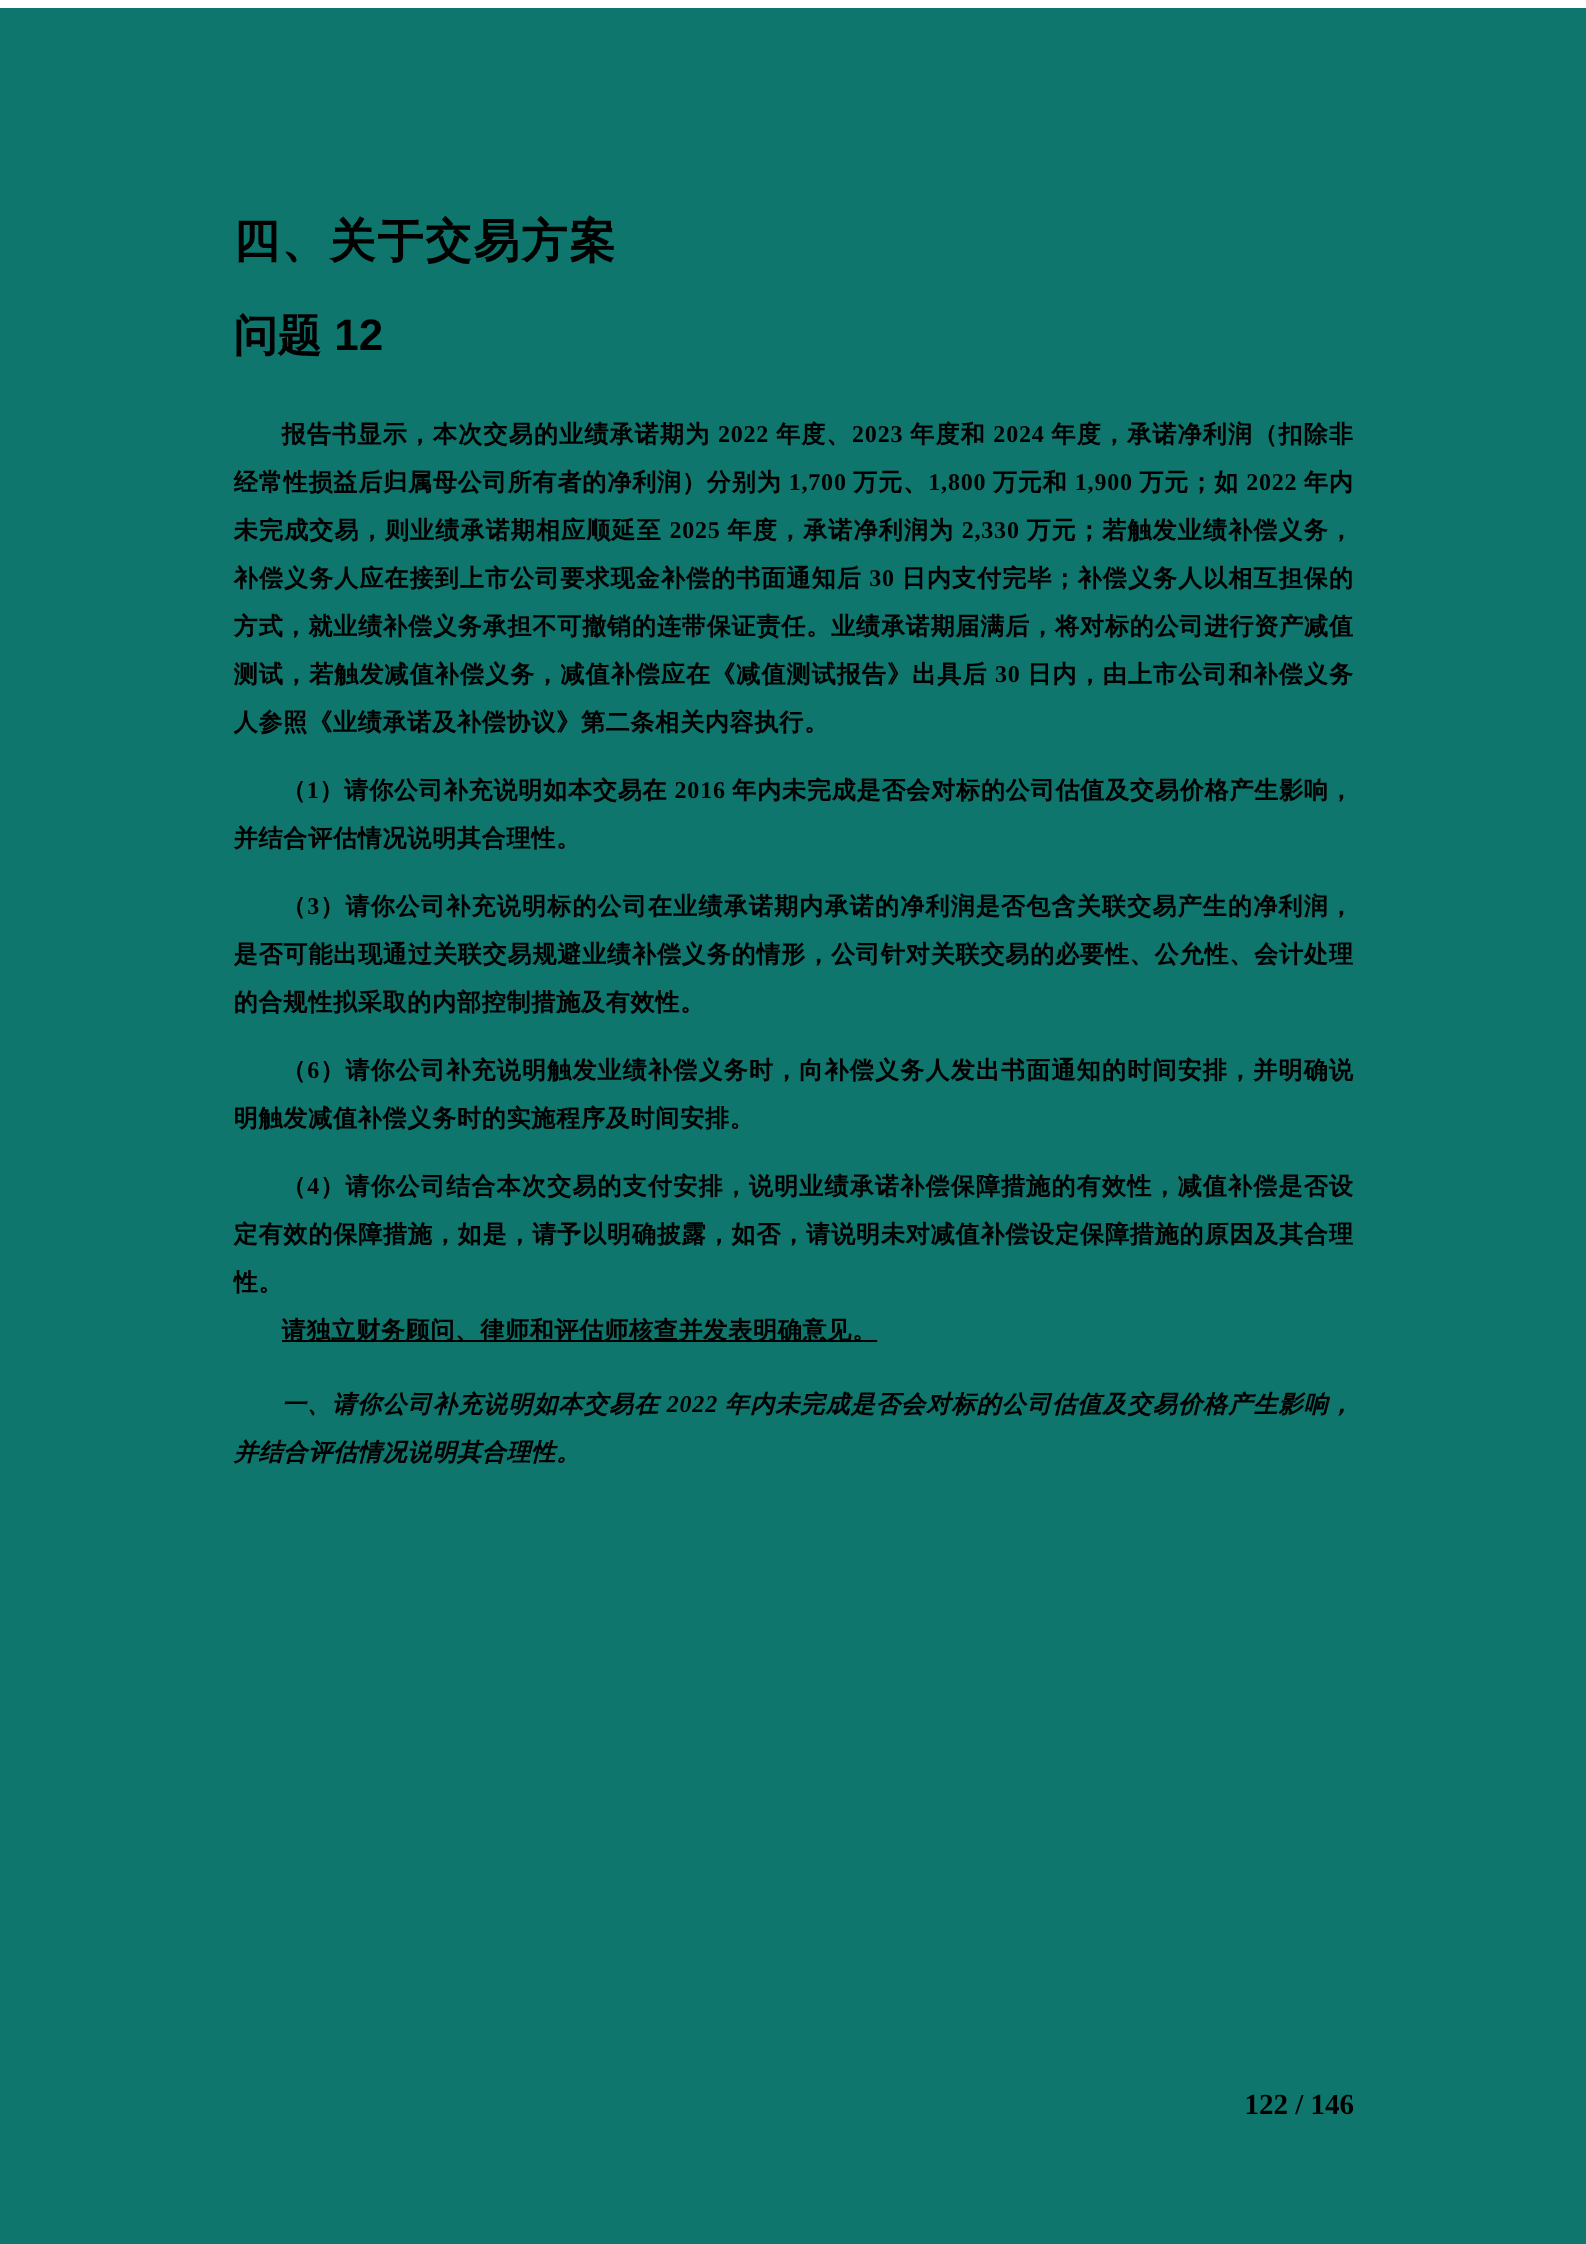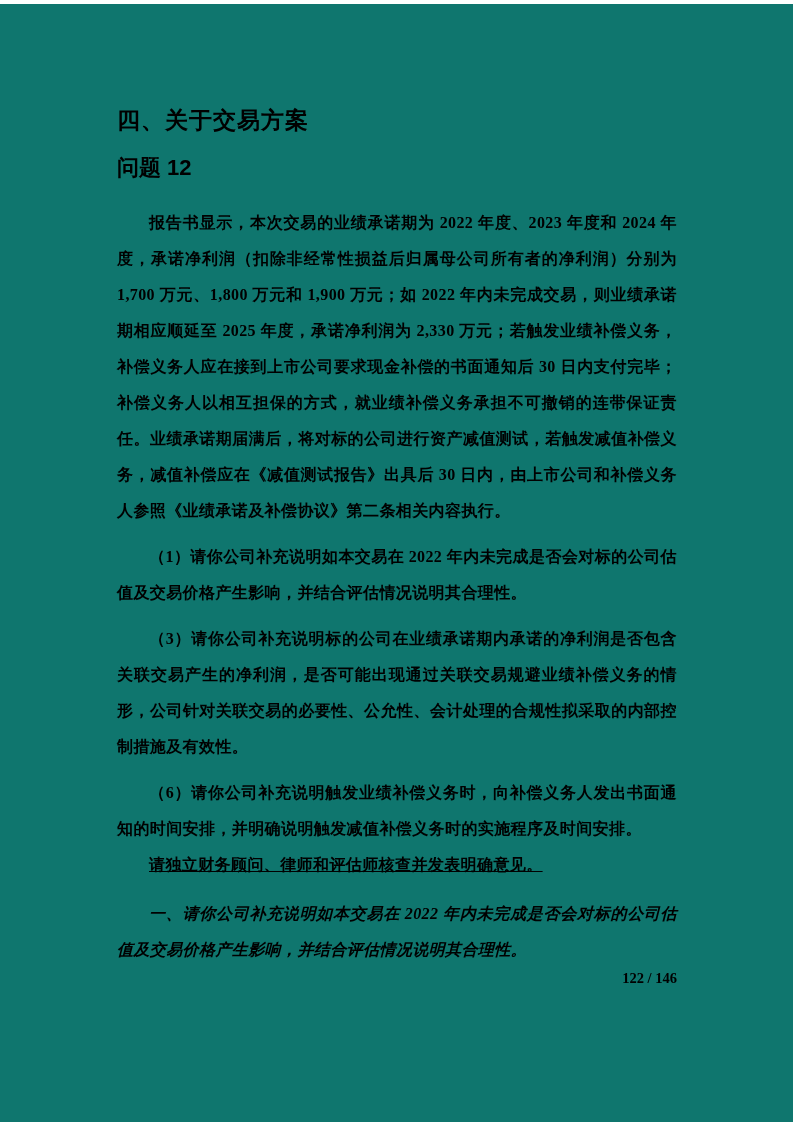--- a/index.html
+++ b/index.html
@@ -35,23 +35,23 @@
   .question-number {
     margin: 22px 0 0 0;
     font-family: "Liberation Sans", sans-serif;
     font-size: 22px;
     font-weight: bold;
     line-height: 22px;
     color: #000000;
   }
   p.body-para {
     margin: 10px 0 0 0;
-    font-size: 16px;
+    font-size: 12px;
     font-weight: bold;
-    line-height: 36px;
+    line-height: 24px;
     text-align: justify;
     text-indent: 2em;
     letter-spacing: 0.4px;
     color: #000000;
   }
   p.first-para {
     margin-top: 26px;
   }
   p.tight-para {
     margin-top: 0;
@@ -59,46 +59,47 @@
   }
   p.reply-intro {
     margin-top: 0;
   }
   p.reply-para {
     margin-top: 13px;
     font-style: italic;
   }
   .page-footer {
     position: absolute;
-    top: 966px;
+    top: 1041px;
     right: 116px;
     font-family: "Liberation Serif", serif;
     font-size: 14.5px;
     font-weight: bold;
     color: #000000;
   }
 </style>
 </head>
 <body>
 
 <div class="page">
   <div class="content">
 
     <h1 class="section-heading">四、关于交易方案</h1>
 
     <h2 class="question-number">问题 12</h2>
 
     <p class="body-para first-para">报告书显示，本次交易的业绩承诺期为 2022 年度、2023 年度和 2024 年度，承诺净利润（扣除非经常性损益后归属母公司所有者的净利润）分别为 1,700 万元、1,800 万元和 1,900 万元；如 2022 年内未完成交易，则业绩承诺期相应顺延至 2025 年度，承诺净利润为 2,330 万元；若触发业绩补偿义务，补偿义务人应在接到上市公司要求现金补偿的书面通知后 30 日内支付完毕；补偿义务人以相互担保的方式，就业绩补偿义务承担不可撤销的连带保证责任。业绩承诺期届满后，将对标的公司进行资产减值测试，若触发减值补偿义务，减值补偿应在《减值测试报告》出具后 30 日内，由上市公司和补偿义务人参照《业绩承诺及补偿协议》第二条相关内容执行。</p>
 
-    <p class="body-para">（1）请你公司补充说明如本交易在 2022 年内未完成是否会对标的公司估值及交易价格产生影响，并结合评估情况说明其合理性。</p>
+    <p class="body-para">（1）请你公司补充说明如本交易在 2016 年内未完成是否会对标的公司估值及交易价格产生影响，并结合评估情况说明其合理性。</p>
 
     <p class="body-para">（3）请你公司补充说明标的公司在业绩承诺期内承诺的净利润是否包含关联交易产生的净利润，是否可能出现通过关联交易规避业绩补偿义务的情形，公司针对关联交易的必要性、公允性、会计处理的合规性拟采取的内部控制措施及有效性。</p>
 
     <p class="body-para">（6）请你公司补充说明触发业绩补偿义务时，向补偿义务人发出书面通知的时间安排，并明确说明触发减值补偿义务时的实施程序及时间安排。</p>
 
+    <p class="body-para">（4）请你公司结合本次交易的支付安排，说明业绩承诺补偿保障措施的有效性，减值补偿是否设定有效的保障措施，如是，请予以明确披露，如否，请说明未对减值补偿设定保障措施的原因及其合理性。</p>
 
     <p class="body-para tight-para">请独立财务顾问、律师和评估师核查并发表明确意见。</p>
 
 
     <p class="body-para reply-para">一、请你公司补充说明如本交易在 2022 年内未完成是否会对标的公司估值及交易价格产生影响，并结合评估情况说明其合理性。</p>
 
   </div>
 
   <div class="page-footer">122 / 146</div>
 </div>

